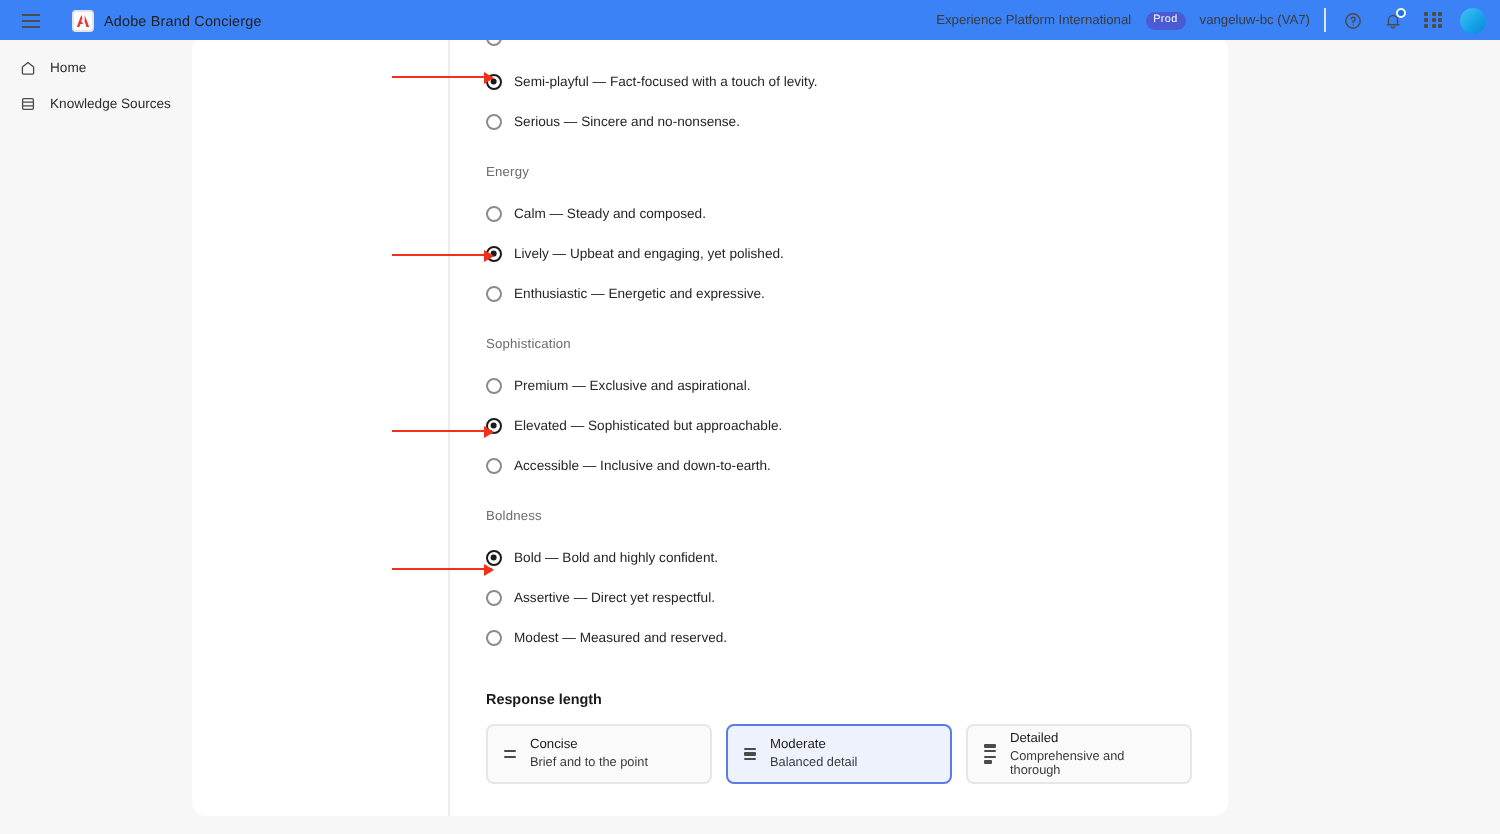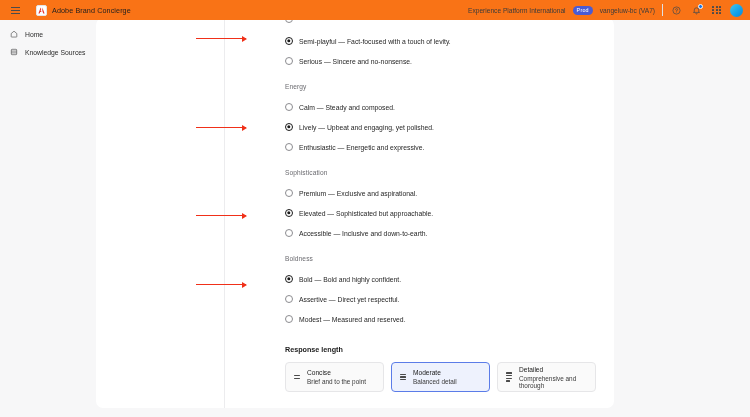--- a/index.html
+++ b/index.html
@@ -8,21 +8,21 @@
     font-family: "Liberation Sans", sans-serif;
     background: #f7f7f8;
     overflow: hidden;
   }
   body { position: relative; }
 
   
   .topbar {
     position: absolute; top: 0; left: 0;
     width: 750px; height: 20px;
-    background: #f97316;
+    background: #3b82f6;
     display: flex; align-items: center;
     font-size: 7px; color: #2c2c2c;
     z-index: 20;
   }
   .hamburger {
     width: 20px; height: 20px;
     display: flex; flex-direction: column; justify-content: center;
     align-items: center; gap: 2px; margin-left: 5px;
     cursor: pointer;
   }
@@ -81,21 +81,21 @@
   .nav-item .nav-ico { width: 9px; height: 9px; display:flex; align-items:center; justify-content:center; color:#4b4b4b;}
 
   
   .panel {
     position: absolute; left: 96px; top: 18px;
     width: 518px; height: 390px;
     background: #ffffff;
     border-radius: 7px;
     overflow: hidden;
   }
-  .panel-inner { position: relative; width: 100%; height: 100%; display: flex; gap: 42px; }
+  .panel-inner { position: relative; width: 100%; height: 100%; display: flex; }
   .panel-left-col { width: 129px; height: 100%; border-right: 1px solid #ececee; }
   .panel-right-col { flex: 1; position: relative; padding: 0 18px; }
 
   
   .form-scroll { position: relative; padding-top: 0px; }
 
   .clipped-row {
     height: 13px; overflow: hidden; position: relative;
   }
   .clipped-row .opt { margin-top: -9px; }

